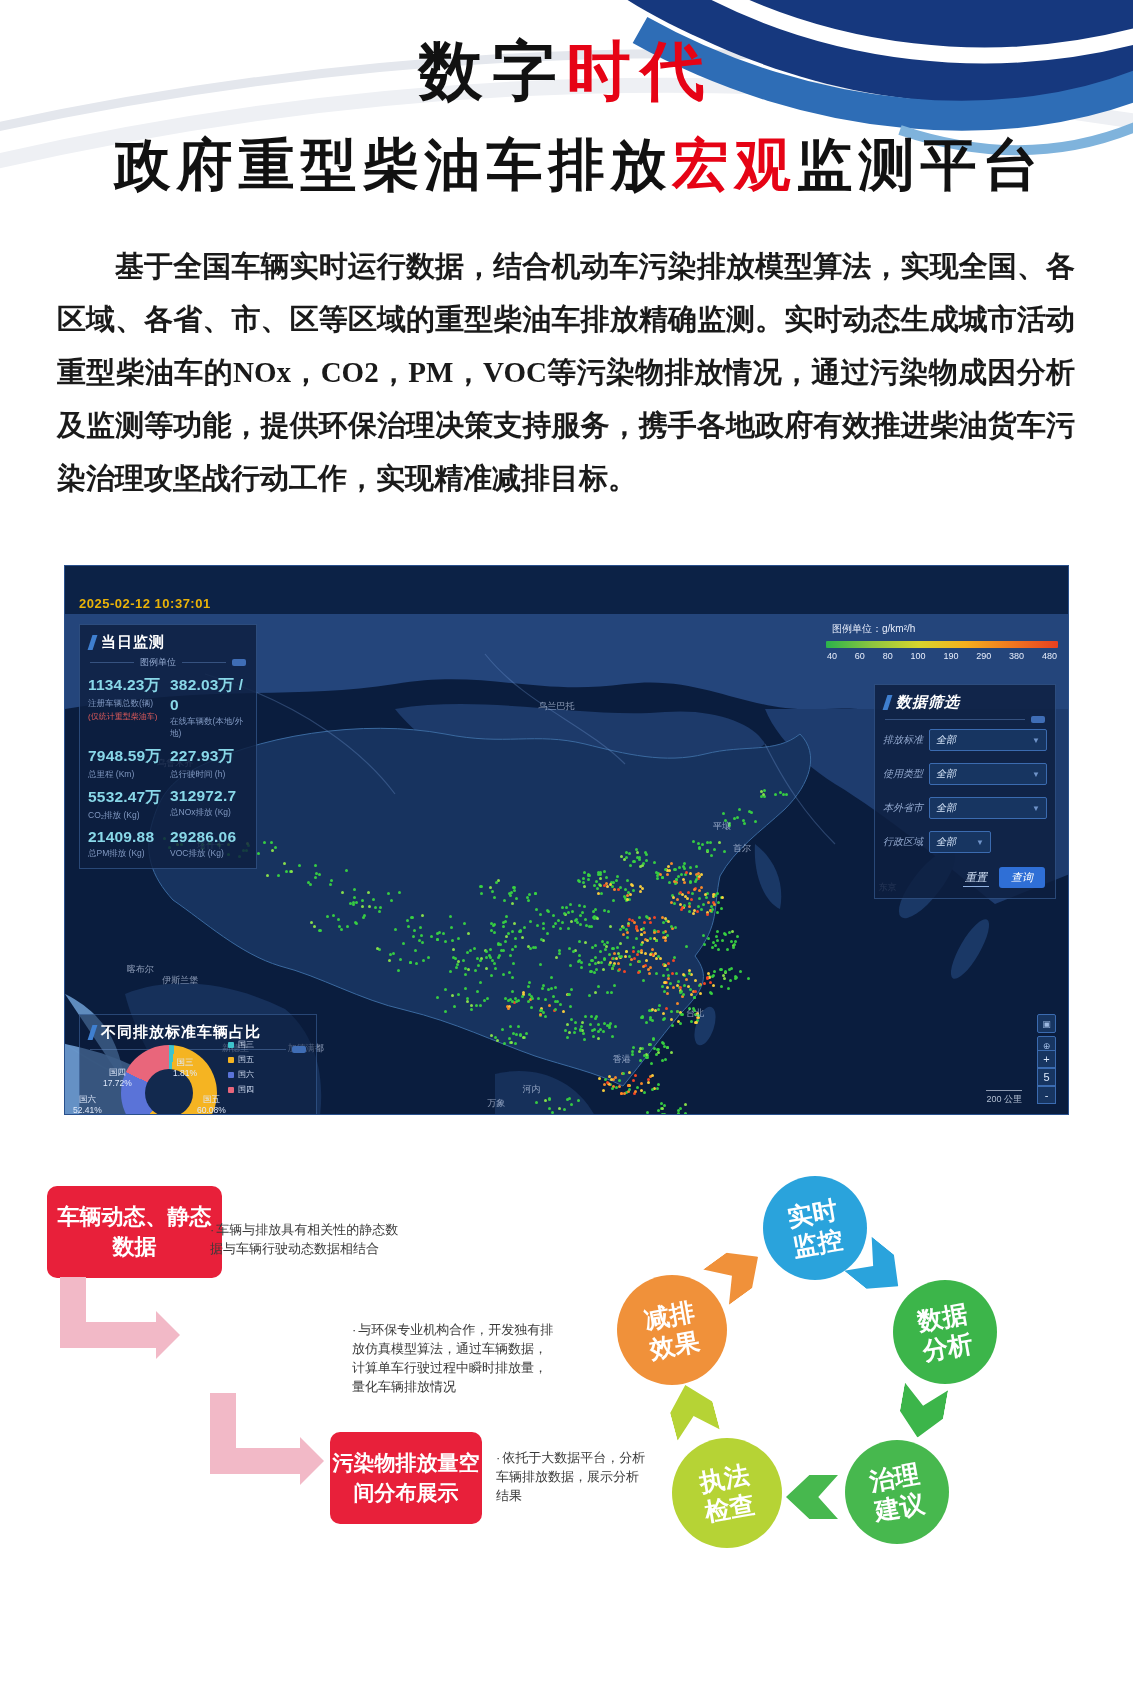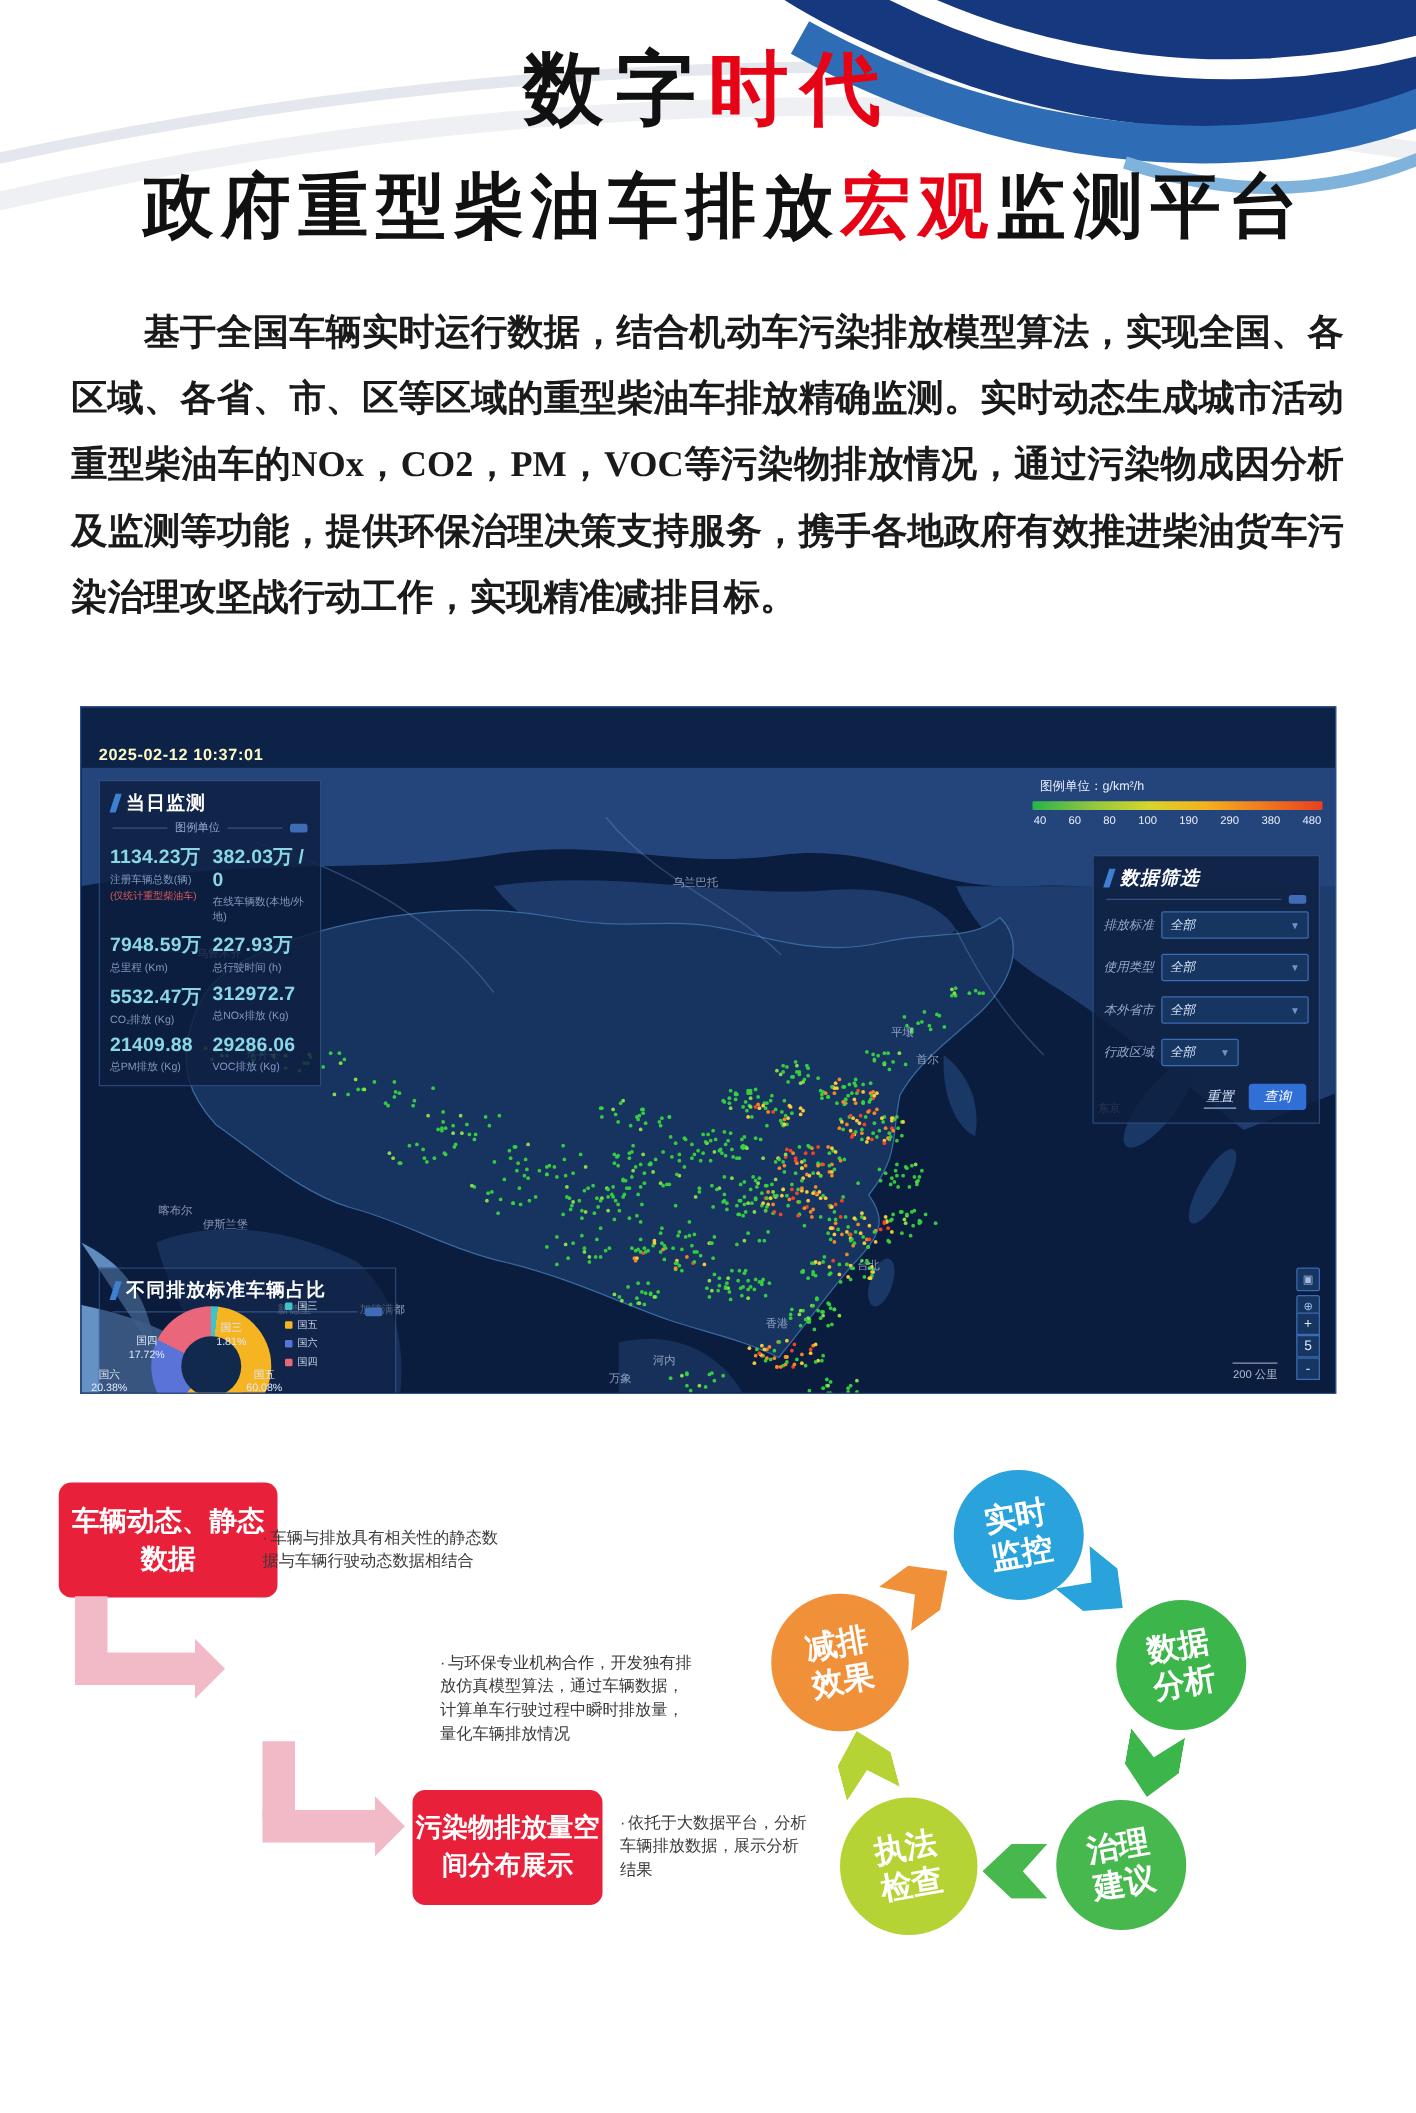--- a/index.html
+++ b/index.html
@@ -33,21 +33,21 @@
   .panel{position:absolute;background:rgba(13,31,64,.82);border:1px solid rgba(84,134,205,.4);box-sizing:border-box;}
   .panel-title{display:flex;align-items:center;gap:6px;padding:8px 10px 4px 10px;color:#fff;font-size:15px;font-weight:bold;letter-spacing:1px;}
   .slash{display:inline-block;width:5px;height:15px;background:#3f7fd0;transform:skewX(-18deg);}
   .sub-row{display:flex;align-items:center;gap:6px;padding:0 10px;color:#93a9cf;font-size:9px;}
   .sub-row .ln{flex:1;height:1px;background:rgba(110,150,210,.4);}
   .mini-toggle{width:14px;height:7px;background:#3f6db5;border-radius:2px;}
   .stats-grid{display:grid;grid-template-columns:1fr 1fr;gap:6px 2px;padding:6px 6px 8px 8px;}
   .stat .v{color:#89d8e8;font-size:15.5px;font-weight:bold;letter-spacing:.2px;}
   .stat .l{color:#8098c0;font-size:8.5px;margin-top:2px;}
   .stat .n{color:#e05b5b;font-size:8px;margin-top:1px;}
-  .timestamp{position:absolute;left:14px;top:30px;color:#fef9c3;font-size:13px;font-weight:bold;letter-spacing:.5px;}
+  .timestamp{position:absolute;left:14px;top:30px;color:#eab308;font-size:13px;font-weight:bold;letter-spacing:.5px;}
   
   .legend{position:absolute;right:10px;top:56px;width:232px;}
   .legend .u{color:#e8eefc;font-size:10px;margin-left:6px;}
   .legend .bar{height:7px;margin-top:5px;border-radius:1px;}
   .legend .ticks{display:flex;justify-content:space-between;color:#e8eefc;font-size:9px;margin-top:3px;padding:0 1px;}
   
   .filter{right:12px;top:118px;width:182px;padding-bottom:10px;font-style:italic;}
   .f-row{display:flex;align-items:center;gap:6px;padding:6px 8px;}
   .f-row .fl{color:#93a9cf;font-size:10px;white-space:nowrap;}
   .sel{flex:1;display:flex;align-items:center;justify-content:space-between;background:#173561;
@@ -1253,21 +1253,21 @@
     <div class="callout" style="left:38px;top:501px;">
       <div>国四</div>
       <div>17.72%</div>
     </div>
     <div class="callout" style="left:108px;top:491px;">
       <div>国三</div>
       <div>1.81%</div>
     </div>
     <div class="callout" style="left:8px;top:528px;">
       <div>国六</div>
-      <div>20.38%</div>
+      <div>52.41%</div>
     </div>
     <div class="callout" style="left:132px;top:528px;">
       <div>国五</div>
       <div>60.08%</div>
     </div>
     <div class="pie-legend">
       <div class="pie-legend-item">
           <span class="dot" style="background: rgb(62, 195, 203);"></span>
           <span>国三</span>
         </div>

